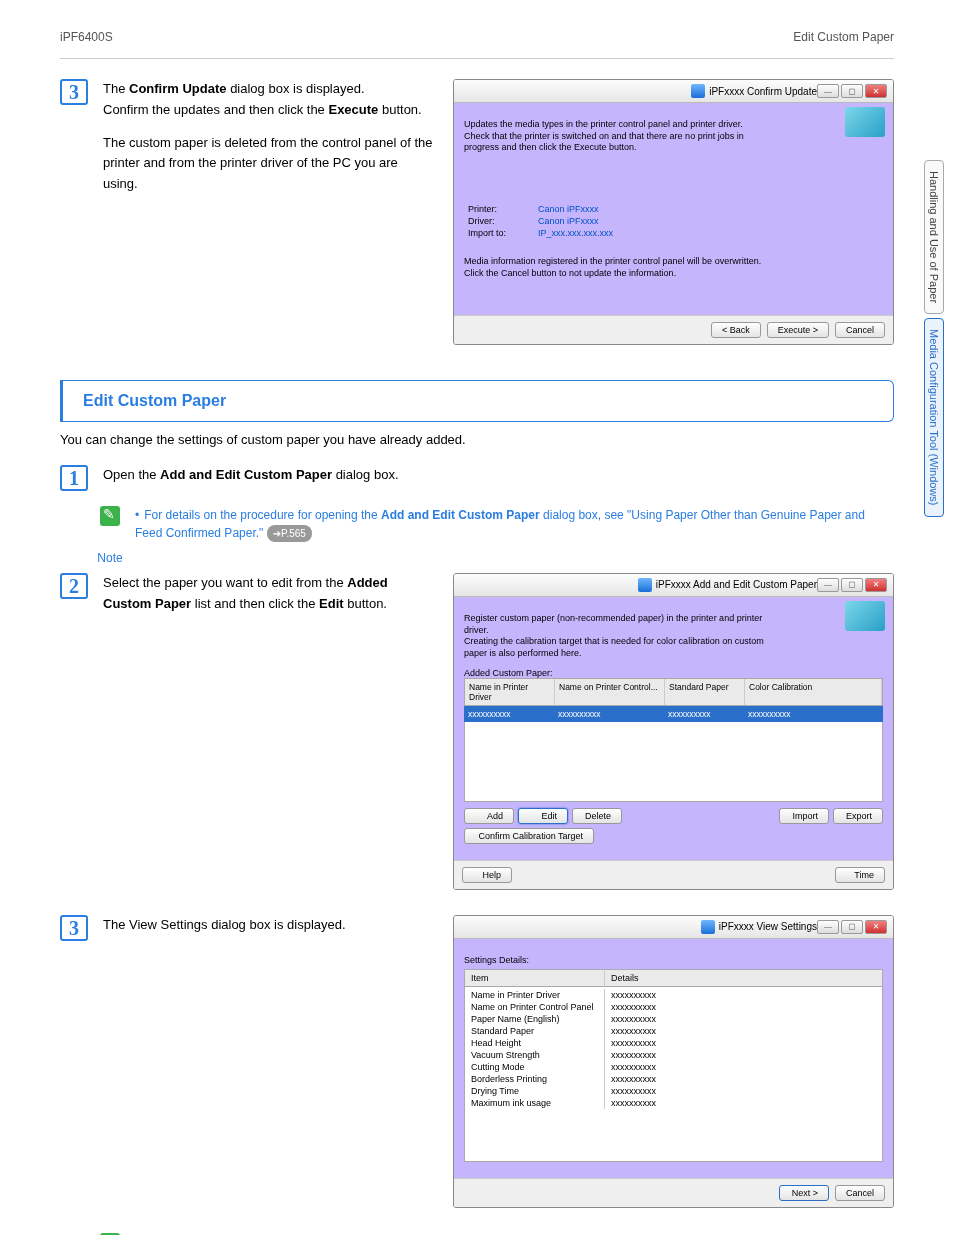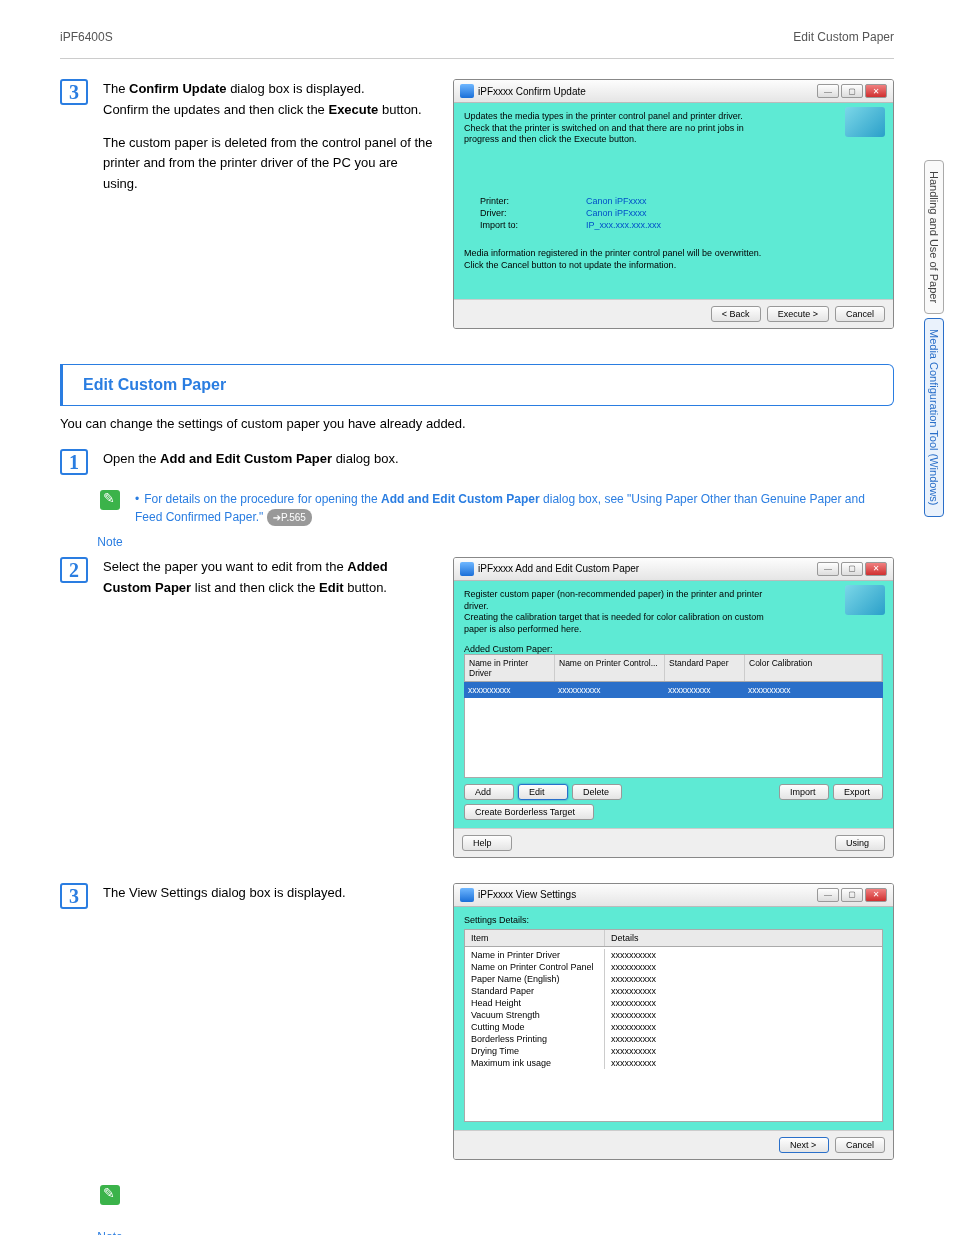--- a/index.html
+++ b/index.html
@@ -10,35 +10,35 @@
   .side-tab { writing-mode: vertical-rl; text-orientation: mixed; font-size: 11px; padding: 10px 3px; border: 1px solid #aaa; border-radius: 4px; color: #444; background: #f9f9f9; }
   .side-tab.active { border-color: #2a6fc9; color: #2a6fc9; background: #eaf2fc; }
   .step { display: flex; gap: 15px; margin-bottom: 15px; }
   .step-num { flex: 0 0 28px; height: 26px; border: 2px solid #2a7de1; color: #2a7de1; font-family: Georgia, serif; font-size: 20px; font-weight: bold; text-align: center; line-height: 22px; border-radius: 3px; }
   .step-body { flex: 1; }
   .step-text { line-height: 1.6; }
   .two-col { display: flex; gap: 20px; }
   .two-col .left { flex: 0 0 330px; }
   .two-col .right { flex: 1; }
   .dialog { border: 1px solid #888; border-radius: 3px; background: #f4f4f4; font-size: 10px; margin-bottom: 10px; overflow: hidden; }
-  .dlg-title { background: linear-gradient(#fdfdfd, #e5e5e5); border-bottom: 1px solid #bbb; padding: 4px 6px; display: flex; align-items: center; justify-content: space-between; }
+  .dlg-title { background: linear-gradient(#fdfdfd, #e5e5e5); border-bottom: 1px solid #bbb; padding: 4px 6px; display: flex; align-items: center; justify-content: flex-end; }
   .dlg-title-left { display: flex; align-items: center; gap: 4px; }
   .dlg-icon { width: 14px; height: 14px; background: linear-gradient(#6fb7ff,#1a6fd8); border-radius: 2px; }
   .win-btns { display: flex; gap: 2px; }
   .win-btn { width: 22px; height: 14px; border: 1px solid #999; border-radius: 2px; background: linear-gradient(#fefefe,#ddd); display: flex; align-items: center; justify-content: center; font-size: 8px; color: #555; }
   .win-btn.close { background: linear-gradient(#f08080,#d03030); color: #fff; }
-  .dlg-body { padding: 8px 10px; background: #5eead4; position: relative; }
+  .dlg-body { padding: 16px 10px; background: #c4b5fd; position: relative; }
   .dlg-desc { font-size: 9px; line-height: 1.3; margin-bottom: 8px; max-width: 75%; }
   .roll-img { position: absolute; right: 8px; top: 4px; width: 40px; height: 30px; background: linear-gradient(135deg, #7bd7e8, #2a9fc9); border-radius: 3px; }
-  .info-row { display: flex; font-size: 9px; margin: 2px 16px; gap: 36px; }
+  .info-row { display: flex; font-size: 9px; margin: 2px 4px; }
   .info-row .lbl { width: 70px; }
   .info-row .val { color: #0050c8; }
   .dlg-note { font-size: 9px; margin-top: 18px; margin-bottom: 20px; line-height: 1.3; }
   .dlg-btnrow { display: flex; justify-content: flex-end; gap: 6px; padding: 6px 8px; border-top: 1px solid #ccc; background: #efefef; }
-  .btn { font-size: 9px; padding: 2px 10px; border: 1px solid #999; background: linear-gradient(#fefefe,#e4e4e4); border-radius: 3px; min-width: 50px; text-align: left; }
+  .btn { font-size: 9px; padding: 2px 10px; border: 1px solid #999; background: linear-gradient(#fefefe,#e4e4e4); border-radius: 3px; min-width: 50px; text-align: right; }
   .section-title { color: #2a7de1; font-size: 16px; font-weight: bold; padding: 6px 10px; }
   .section-title-container { border-left: 3px solid #2a7de1; padding-left: 0; margin-top: 25px; margin-bottom: 8px; }
   .st-inner { border-top: 1px solid #2a7de1; border-bottom: 1px solid #2a7de1; border-right: 1px solid #2a7de1; border-radius: 0 6px 6px 0; padding: 5px 10px; }
   .section-desc { font-size: 13px; margin-bottom: 15px; line-height: 1.5; }
   .note-block { display: flex; gap: 10px; margin: 8px 0 8px 35px; align-items: flex-start; }
   .note-icon-wrap { flex: 0 0 30px; text-align: center; }
   .note-pencil { width: 20px; height: 20px; background: #3bb34a; border-radius: 3px; margin: 0 auto 2px auto; position: relative; }
   .note-pencil::after { content: "✎"; color: #fff; position: absolute; left: 3px; top: 0; font-size: 14px; }
   .note-label { font-size: 12px; color: #2a7de1; margin-top: 25px; }
   .note-text { font-size: 12px; color: #2a7de1; line-height: 1.5; }
@@ -193,26 +193,26 @@
             <div class="table-empty"></div>
             <div class="btn-row2">
               <span class="btn">Add</span>
               <span class="btn" style="border-color:#2a6fc9;box-shadow:0 0 2px #2a6fc9;">Edit</span>
               <span class="btn">Delete</span>
               <span class="spacer"></span>
               <span class="btn">Import</span>
               <span class="btn">Export</span>
             </div>
             <div class="btn-row2" style="margin-top:4px;">
-              <span class="btn" style="min-width:130px;">Create Borderless Target</span>
+              <span class="btn" style="min-width:130px;">Confirm Calibration Target</span>
             </div>
           </div>
           <div class="dlg-btnrow" style="justify-content:space-between;">
             <span class="btn">Help</span>
-            <span class="btn">Using</span>
+            <span class="btn">Time</span>
           </div>
         </div>
       </div>
     </div>
   </div>
 
   <div class="step">
     <div class="step-num">3</div>
     <div class="step-body two-col">
       <div class="left step-text">

